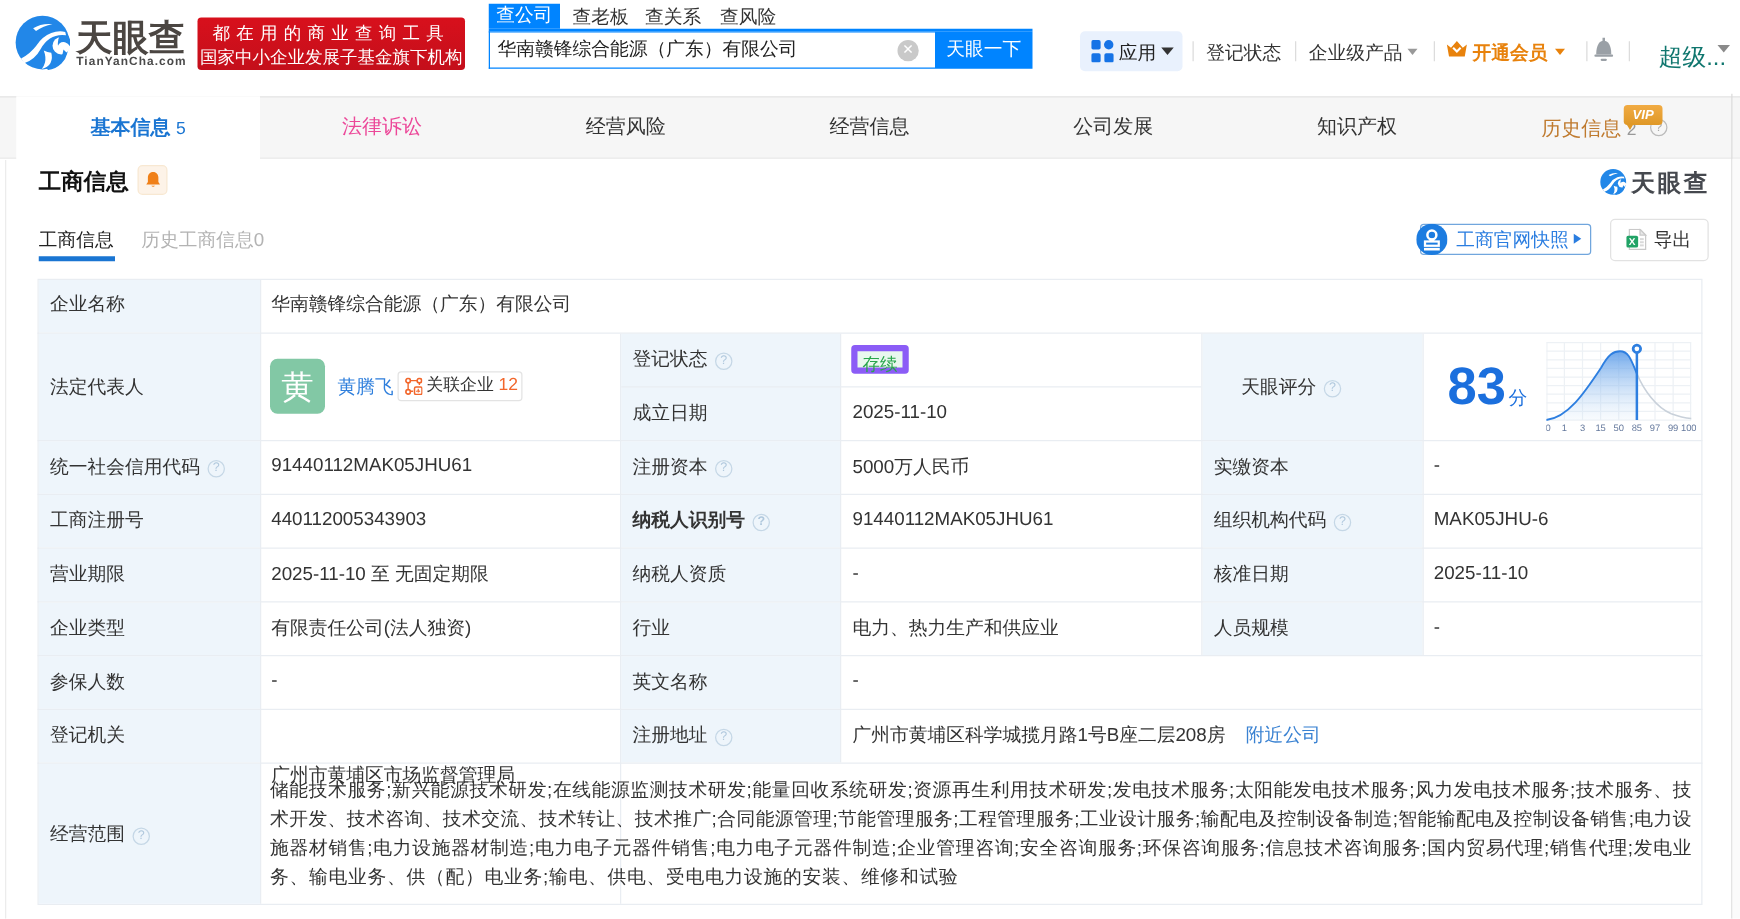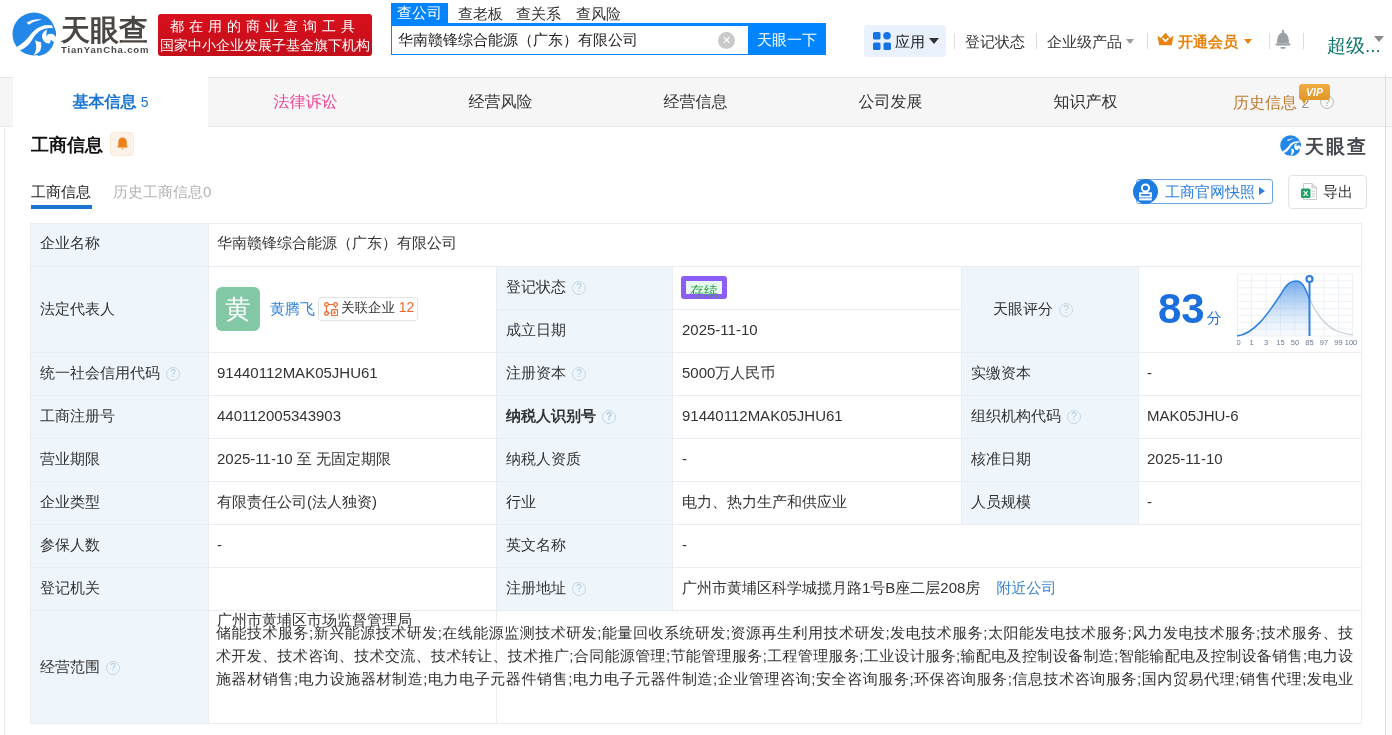--- a/index.html
+++ b/index.html
@@ -273,15 +273,16 @@
 <div class="lbl" style="left:40px;top:581px;">登记机关</div>
 <div class="val" style="left:217px;top:581px;margin-top:32px;">广州市黄埔区市场监督管理局</div>
 <div class="lbl" style="left:506px;top:581px;">注册地址<span class="q">?</span></div>
 <div class="val" style="left:682px;top:581px;">广州市黄埔区科学城揽月路1号B座二层208房 <span style="color:#3a82d2;margin-left:12px;">附近公司</span></div>
 
 <div class="lbl" style="left:40px;top:660px;">经营范围<span class="q">?</span></div>
 <div class="abs" style="left:216px;top:621px;width:1137px;font-size:15px;letter-spacing:-0.2px;color:#333;line-height:23px;">
   <div style="text-align:justify;text-align-last:justify;">储能技术服务;新兴能源技术研发;在线能源监测技术研发;能量回收系统研发;资源再生利用技术研发;发电技术服务;太阳能发电技术服务;风力发电技术服务;技术服务、技</div>
   <div style="text-align:justify;text-align-last:justify;">术开发、技术咨询、技术交流、技术转让、技术推广;合同能源管理;节能管理服务;工程管理服务;工业设计服务;输配电及控制设备制造;智能输配电及控制设备销售;电力设</div>
   <div style="text-align:justify;text-align-last:justify;">施器材销售;电力设施器材制造;电力电子元器件销售;电力电子元器件制造;企业管理咨询;安全咨询服务;环保咨询服务;信息技术咨询服务;国内贸易代理;销售代理;发电业</div>
+  <div style="letter-spacing:0.6px;">务、输电业务、供（配）电业务;输电、供电、受电电力设施的安装、维修和试验</div>
 </div>
 
 </div>
 
 </body></html>

